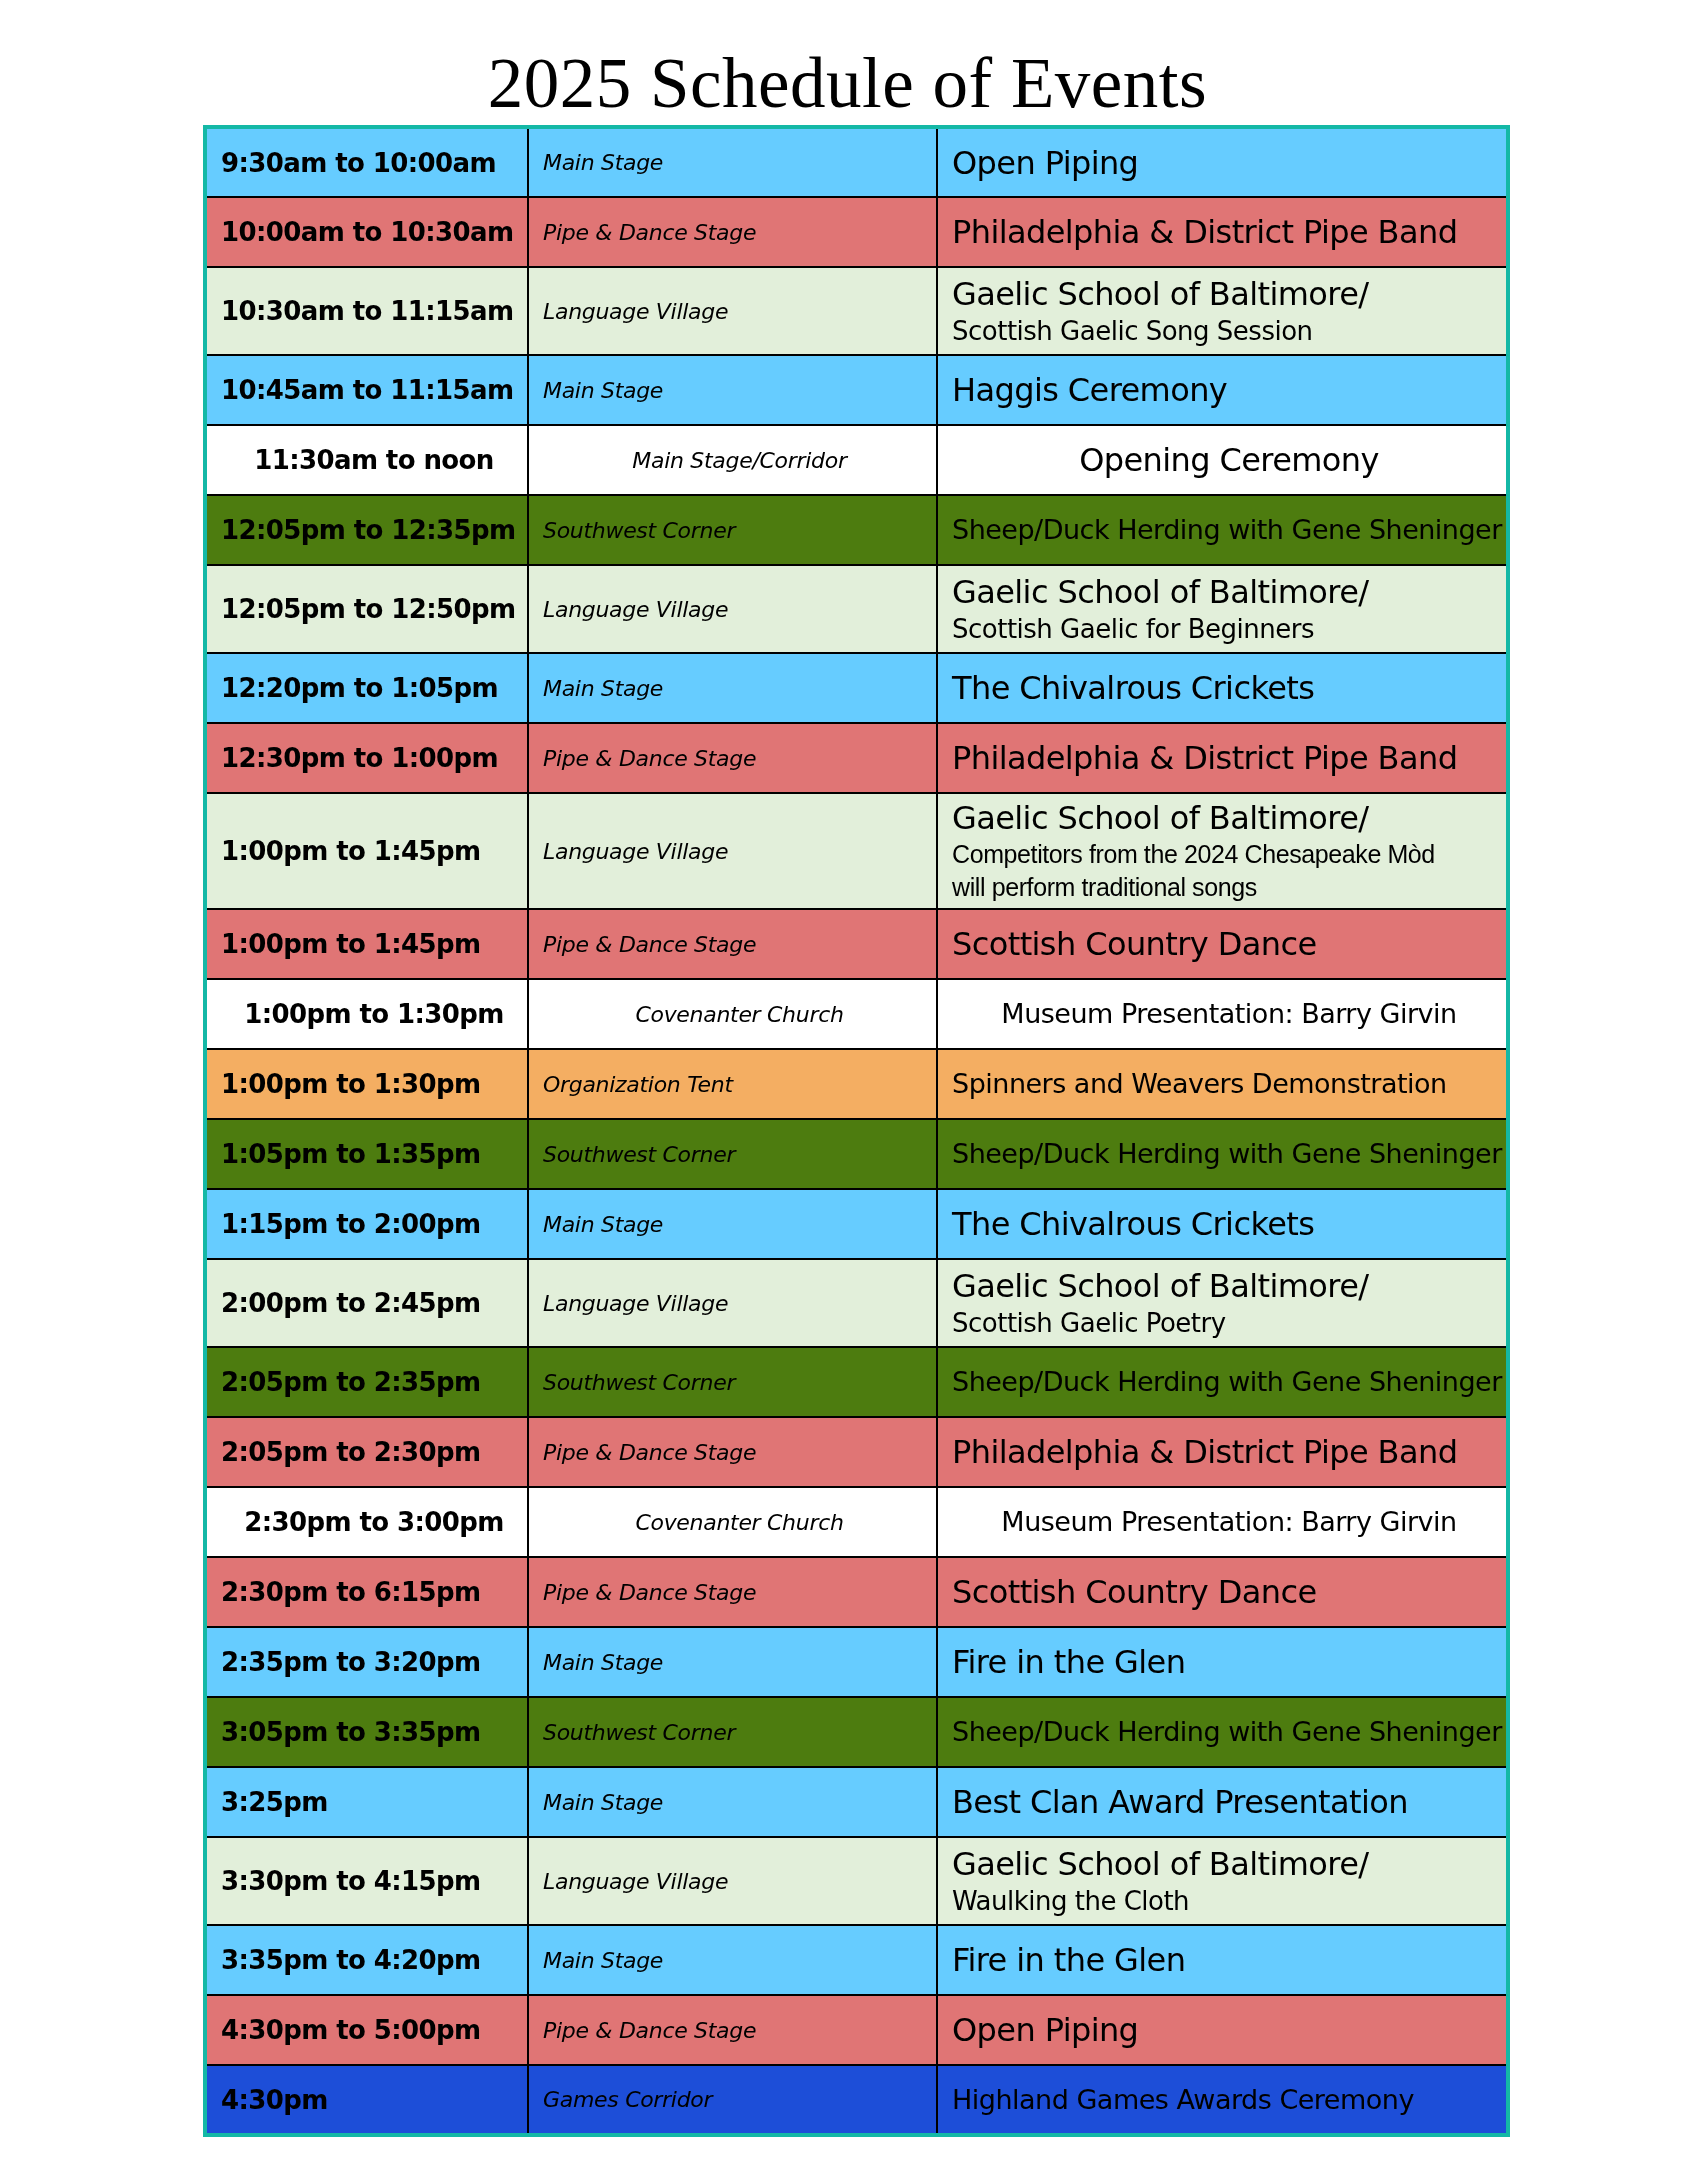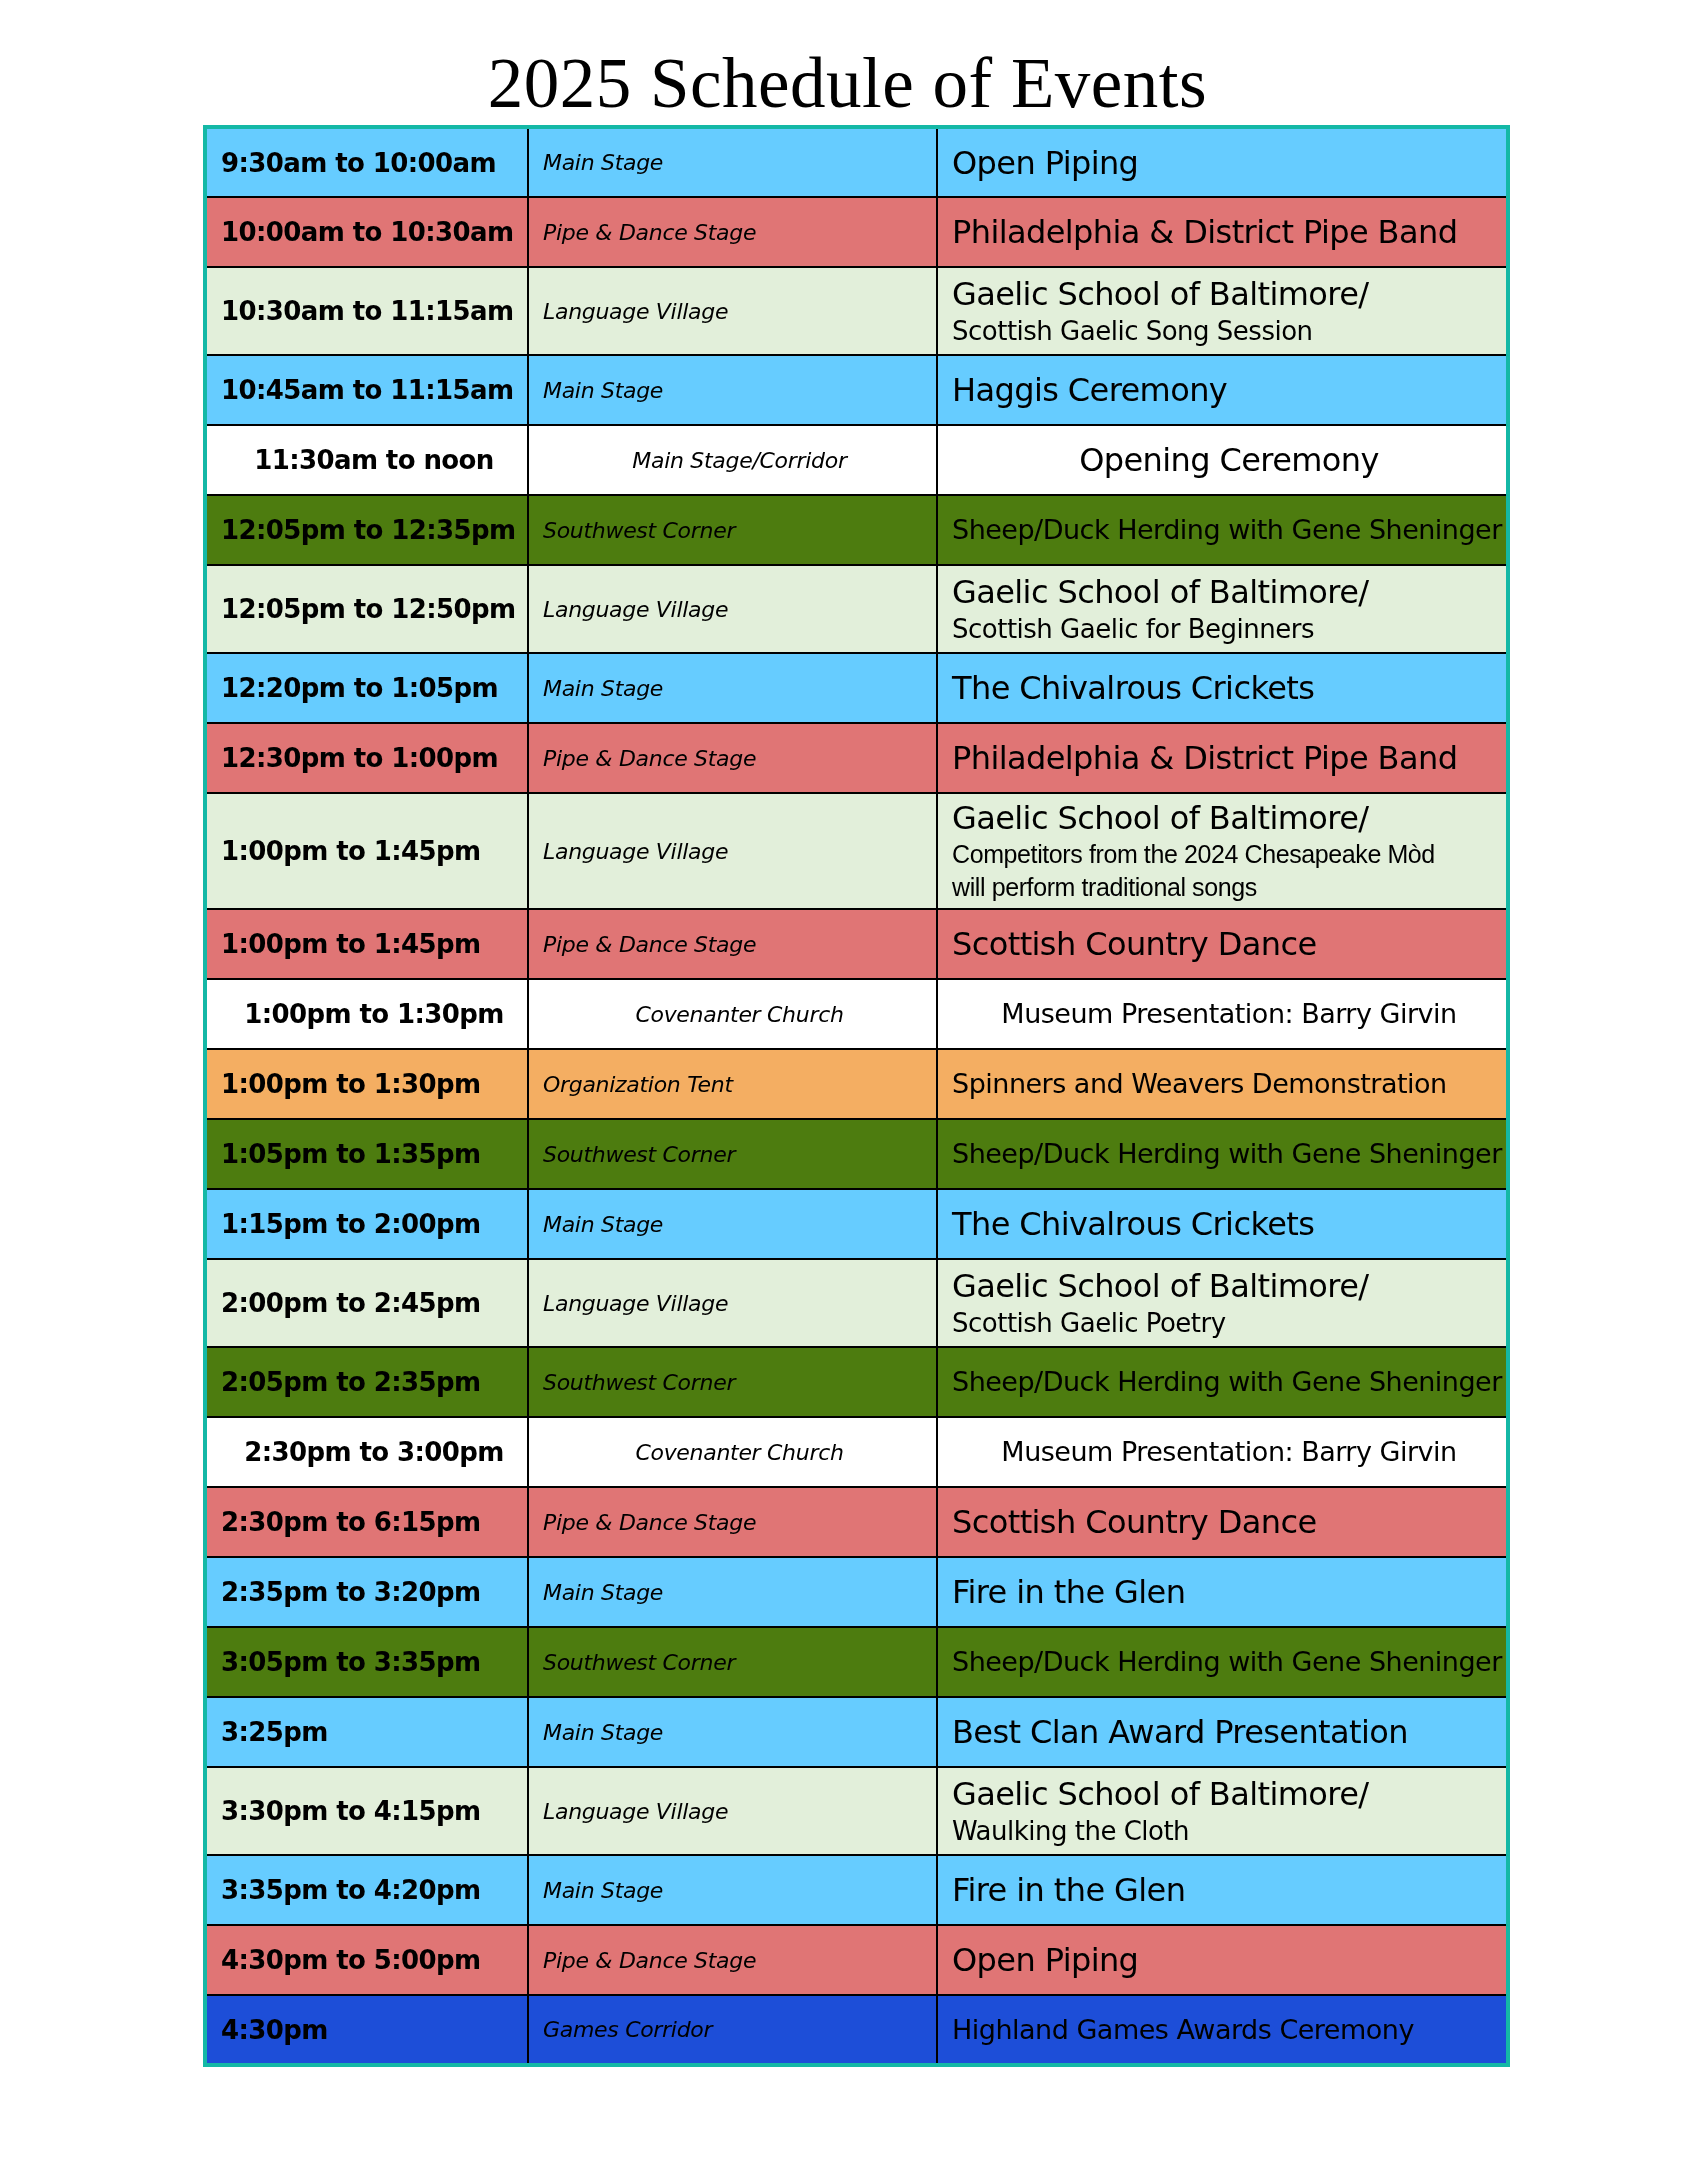--- a/index.html
+++ b/index.html
@@ -200,20 +200,28 @@
 
   <tr class="bg-pink h1">
     <td class="time">2:05pm to 2:35pm</td>
     <td class="loc">Southwest Corner</td>
     <td class="evt">
       <span class="ev-med">Sheep/Duck Herding with Gene Sheninger</span>
 
     </td>
   </tr>
 
+  <tr class="bg-red h1">
+    <td class="time">2:05pm to 2:30pm</td>
+    <td class="loc">Pipe &amp; Dance Stage</td>
+    <td class="evt">
+      <span class="ev-main">Philadelphia &amp; District Pipe Band</span>
+
+    </td>
+  </tr>
 
   <tr class="bg-white h1">
     <td class="time">2:30pm to 3:00pm</td>
     <td class="loc">Covenanter Church</td>
     <td class="evt">
       <span class="ev-med">Museum Presentation: Barry Girvin</span>
 
     </td>
   </tr>
 

